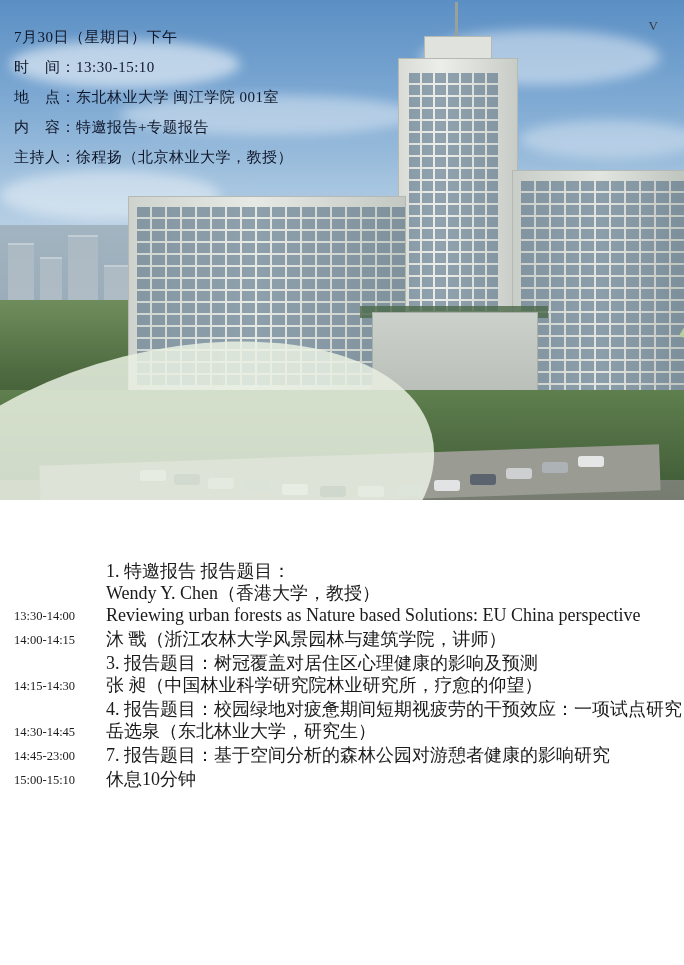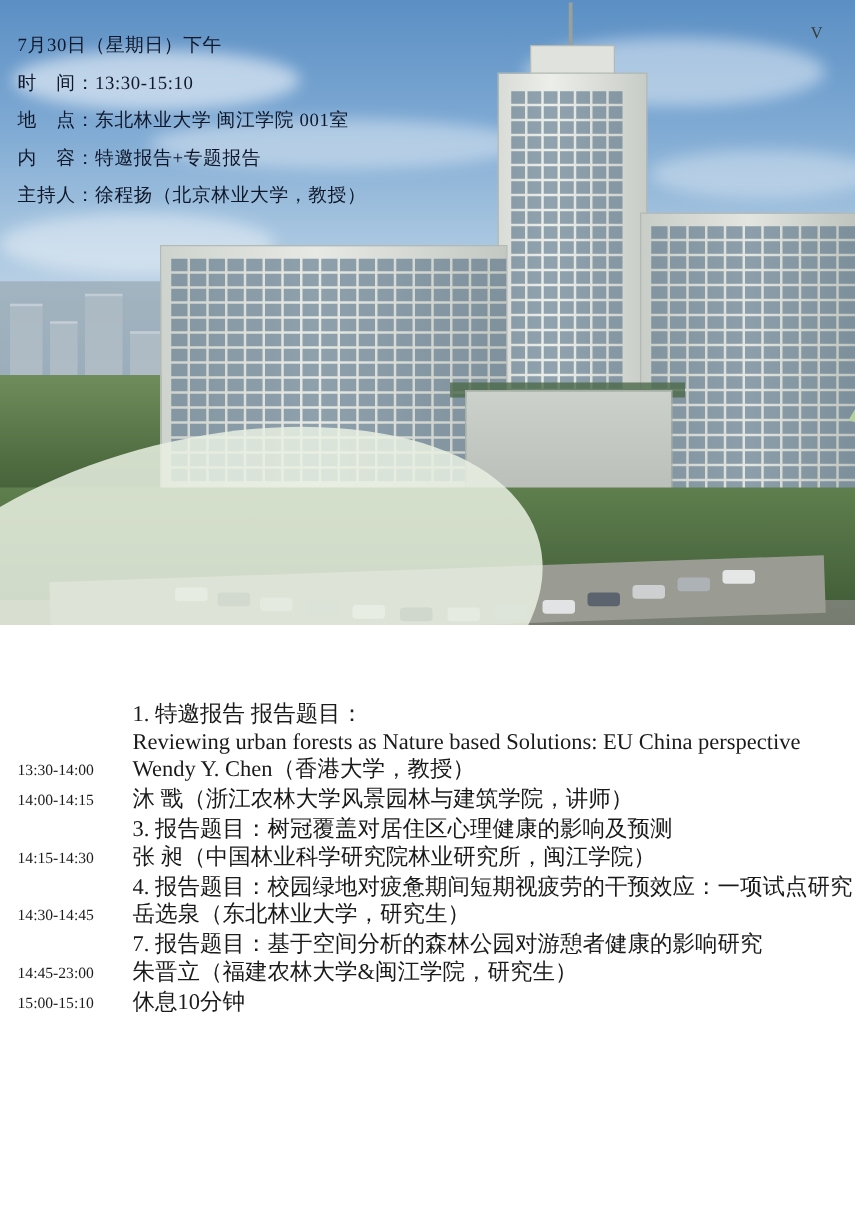--- a/index.html
+++ b/index.html
@@ -981,53 +981,52 @@
   <div class="head-line">主持人：徐程扬（北京林业大学，教授）</div>
 </div>
 <div class="page-mark">V</div>
 
 <div class="schedule">
 
   <div class="row">
     <div class="time">13:30-14:00</div>
     <div class="body">
       <div class="line">1. 特邀报告 报告题目：</div>
+      <div class="line">Wendy Y. Chen（香港大学，教授）</div>
       <div class="line">Reviewing urban forests as Nature based Solutions: EU China perspective</div>
-      <div class="line">Wendy Y. Chen（香港大学，教授）</div>
     </div>
   </div>
 
   <div class="row">
     <div class="time">14:00-14:15</div>
     <div class="body">
       <div class="line">沐 戬（浙江农林大学风景园林与建筑学院，讲师）</div>
     </div>
   </div>
 
   <div class="row">
     <div class="time">14:15-14:30</div>
     <div class="body">
       <div class="line">3. 报告题目：树冠覆盖对居住区心理健康的影响及预测</div>
-      <div class="line">张 昶（中国林业科学研究院林业研究所，闽江学院）</div>
+      <div class="line">张 昶（中国林业科学研究院林业研究所，疗愈的仰望）</div>
     </div>
   </div>
 
   <div class="row">
     <div class="time">14:30-14:45</div>
     <div class="body">
       <div class="line">4. 报告题目：校园绿地对疲惫期间短期视疲劳的干预效应：一项试点研究</div>
       <div class="line">岳选泉（东北林业大学，研究生）</div>
     </div>
   </div>
 
   <div class="row">
     <div class="time">14:45-23:00</div>
     <div class="body">
       <div class="line">7. 报告题目：基于空间分析的森林公园对游憩者健康的影响研究</div>
-      <div class="line">朱晋立（福建农林大学&amp;闽江学院，研究生）</div>
     </div>
   </div>
 
   <div class="row">
     <div class="time">15:00-15:10</div>
     <div class="body">
       <div class="line">休息10分钟</div>
     </div>
   </div>
 

